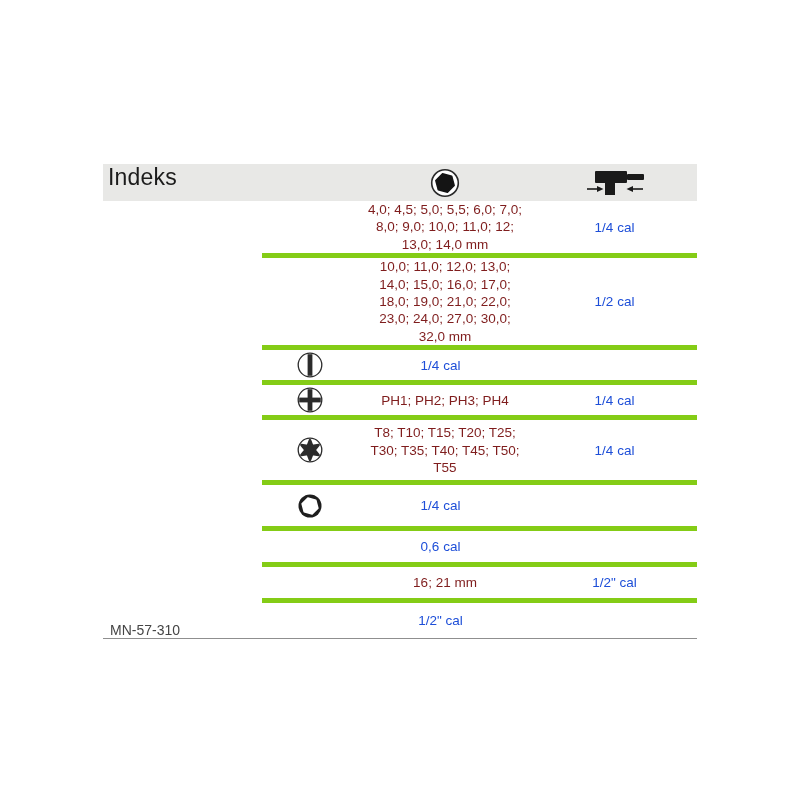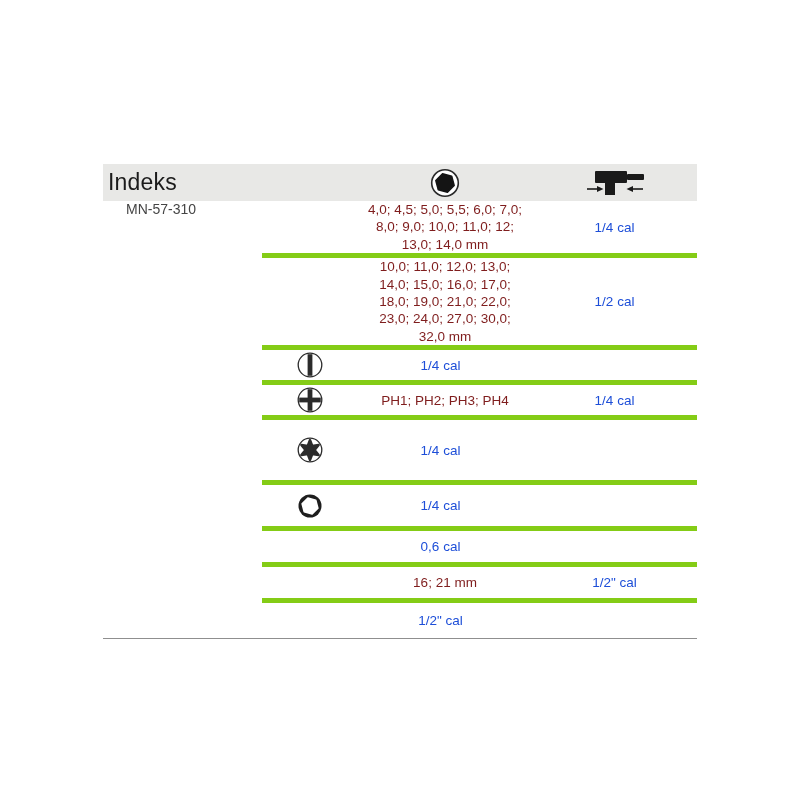--- a/index.html
+++ b/index.html
@@ -6,36 +6,36 @@
   body{
     width:800px;height:800px;background:#ffffff;
     font-family:"Liberation Sans","DejaVu Sans",sans-serif;
     color:#3a3a3a;position:relative;overflow:hidden;
   }
   .spec-table{
     position:absolute;left:103px;top:164px;width:594px;
   }
   
   .t-header{
-    display:flex;align-items:center;height:37px;background:#e8e8e6;
+    display:flex;height:37px;background:#e8e8e6;
   }
   .hc-left{width:159px;padding-left:5px;box-sizing:border-box;}
   .hc-icon{width:96px;}
   .hc-sizes{width:174px;display:flex;justify-content:center;align-items:center;}
   .hc-cal{width:165px;display:flex;justify-content:center;align-items:center;}
   .indeks{
     font-size:23px;color:#1b1b1b;letter-spacing:0.2px;
   }
   
   .t-body{
     display:flex;border-bottom:1px solid #8f8f8f;
   }
   .code-col{
-    width:159px;display:flex;align-items:flex-start;box-sizing:border-box;padding-left:7px;
-    font-size:14px;color:#454545;margin-left:16px;
+    width:159px;display:flex;align-items:flex-end;box-sizing:border-box;padding-left:7px;
+    font-size:14px;color:#454545;
   }
   .rows{flex:1;}
   .row{
     display:flex;align-items:center;
     border-top:5px solid #84cc16;
   }
   .row:first-child{border-top:none;}
   .icon-cell{width:96px;display:flex;justify-content:center;align-items:center;}
   .sizes-cell{
     width:174px;text-align:center;white-space:pre;
@@ -122,20 +122,23 @@
         <div class="cal-cell">1/4 cal</div>
       </div>
 
       <div class="row" style="min-height:60px">
         <div class="icon-cell">
           <svg width="26" height="26" viewBox="0 0 26 26">
             <circle cx="13" cy="13" r="11.8" fill="none" stroke="#2b2b2b" stroke-width="1.3"></circle>
             <polygon points="13,3 15.3,9.02 21.66,8 17.6,13 21.66,18 15.3,16.98 13,23 10.7,16.98 4.34,18 8.4,13 4.34,8 10.7,9.02" fill="#2b2b2b" stroke="#2b2b2b" stroke-width="2.4" stroke-linejoin="round"></polygon>
           </svg>
         </div>
+        <div class="sizes-cell">T8; T10; T15; T20; T25;
+T30; T35; T40; T45; T50;
+T55</div>
         <div class="cal-cell">1/4 cal</div>
       </div>
 
       <div class="row" style="min-height:41px">
         <div class="icon-cell">
           <svg width="26" height="26" viewBox="0 0 26 26">
             <circle cx="13" cy="13" r="11.5" fill="#1e1e1e"></circle>
             <polygon points="20.92,15.12 15.12,20.92 7.2,18.8 5.08,10.88 10.88,5.08 18.8,7.2" fill="#ffffff" stroke="#ffffff" stroke-width="1.5" stroke-linejoin="round"></polygon>
           </svg>
         </div>

